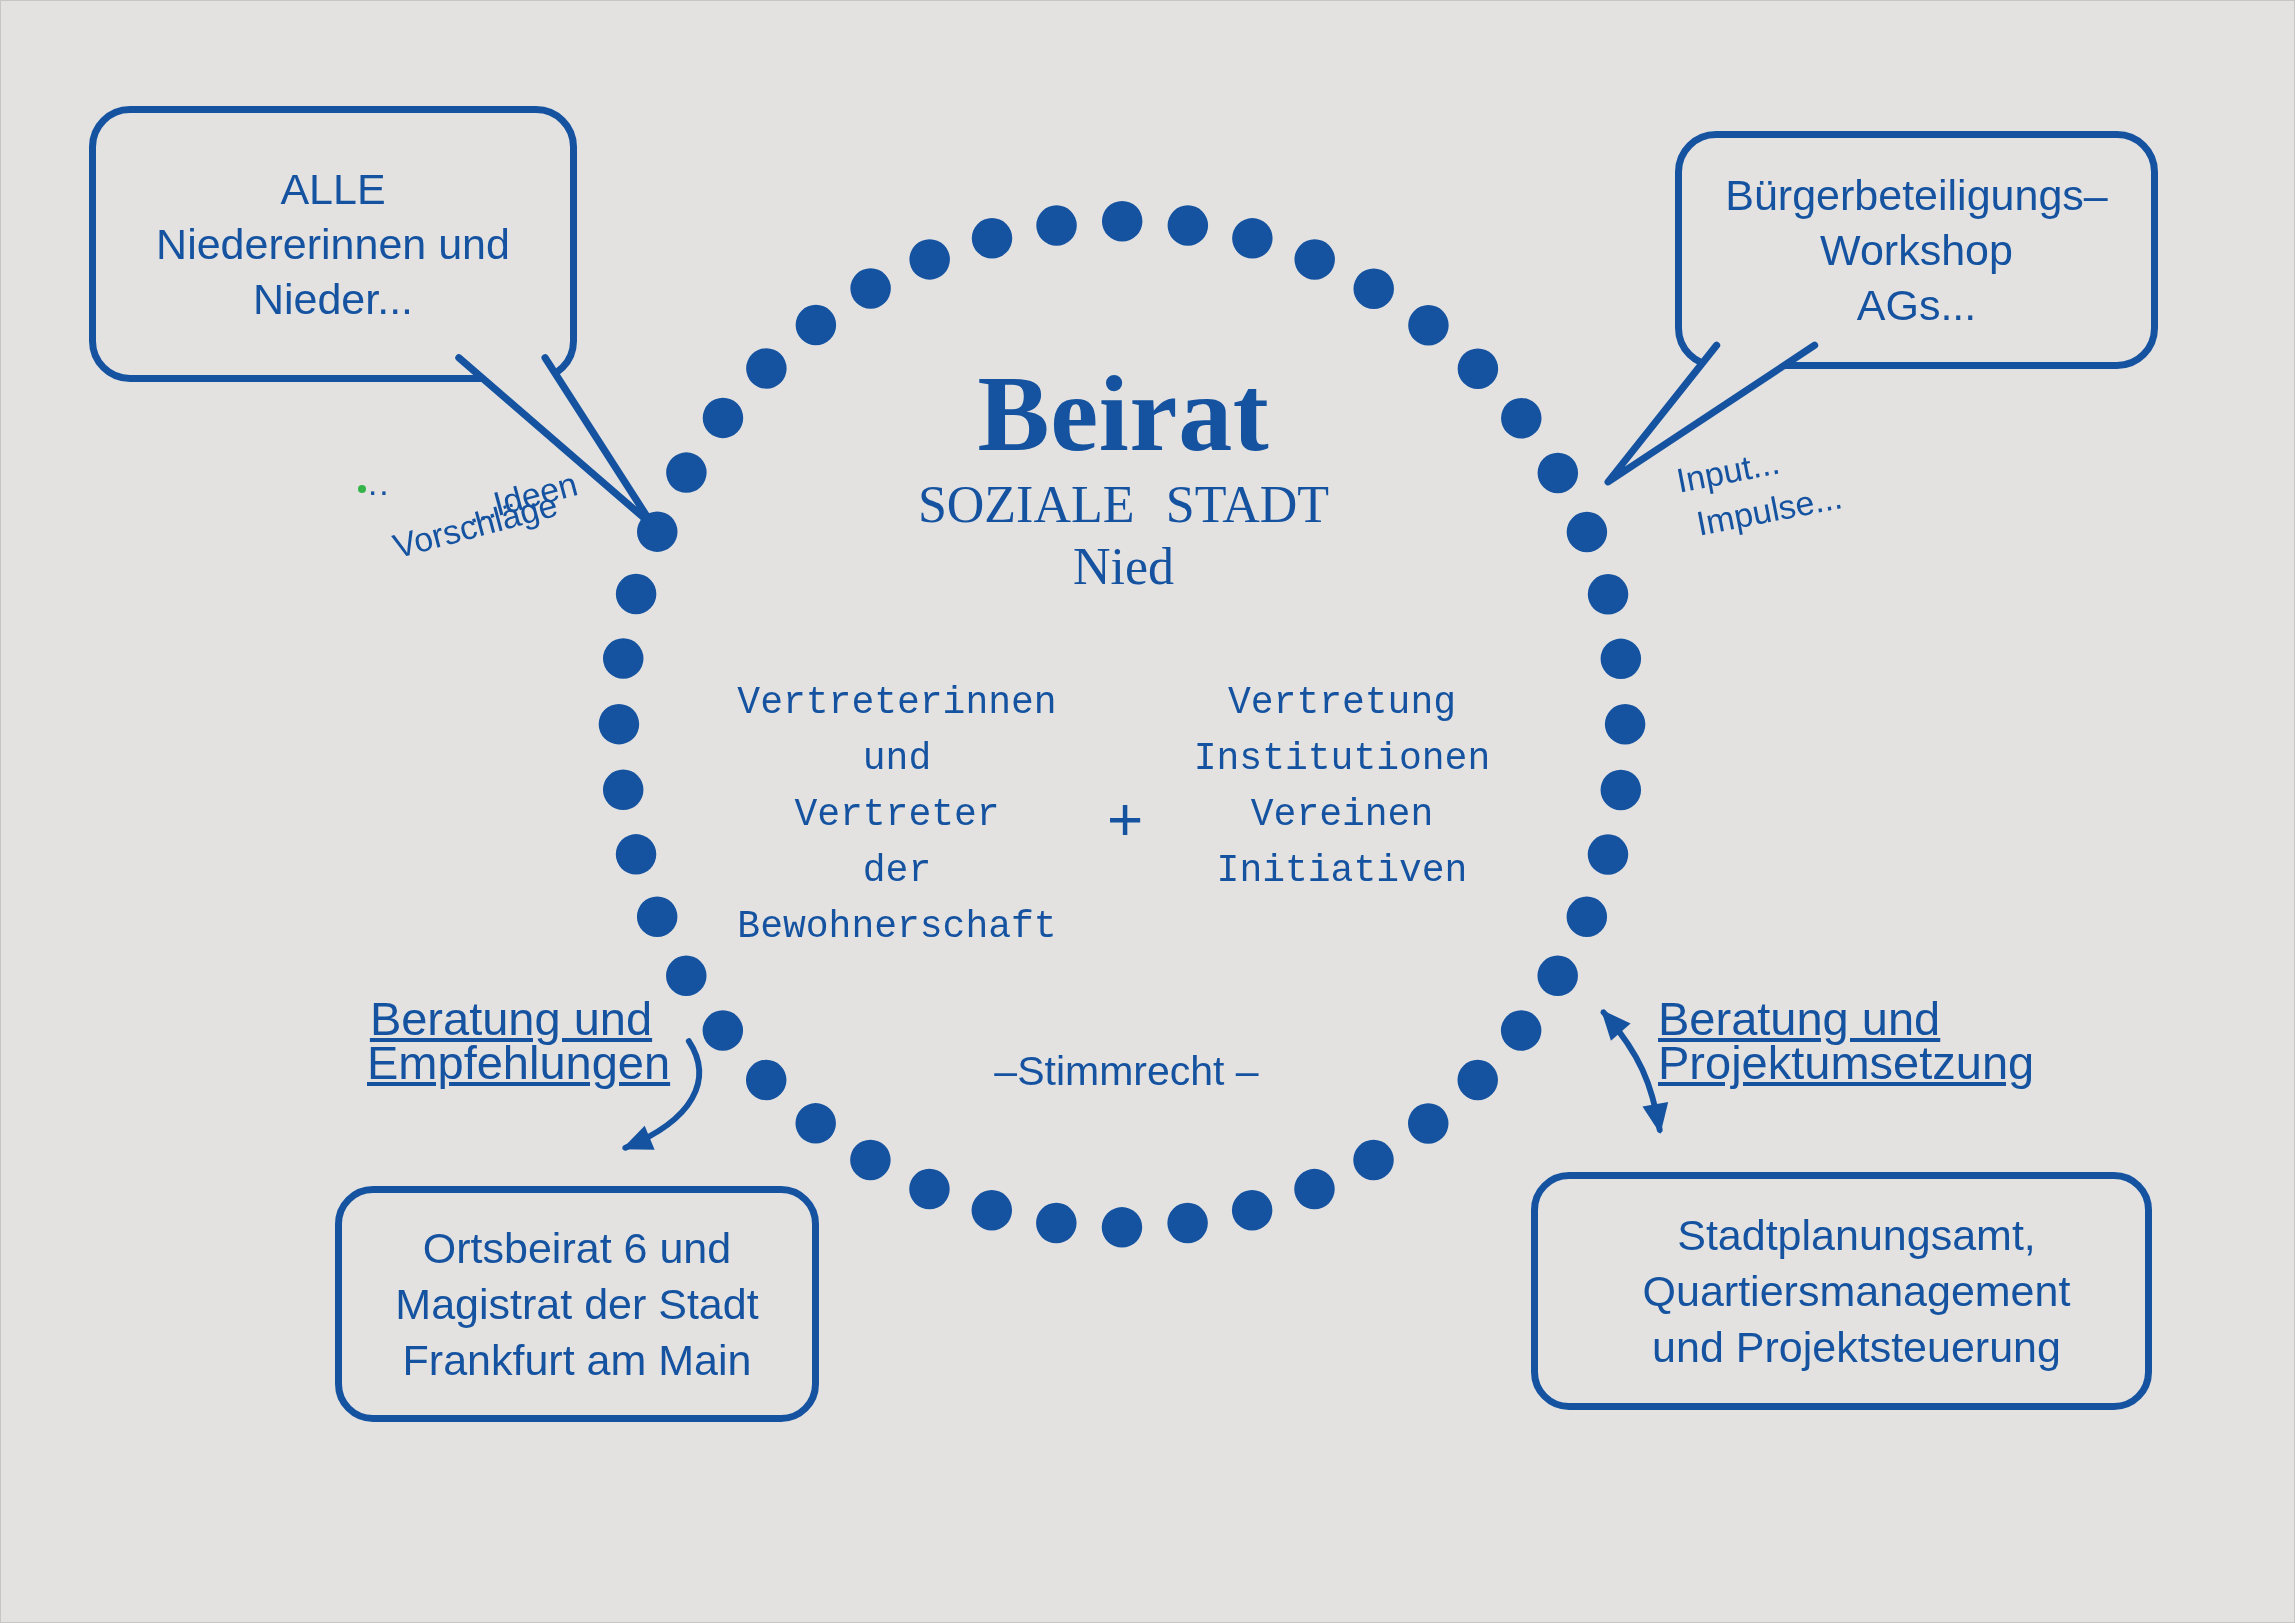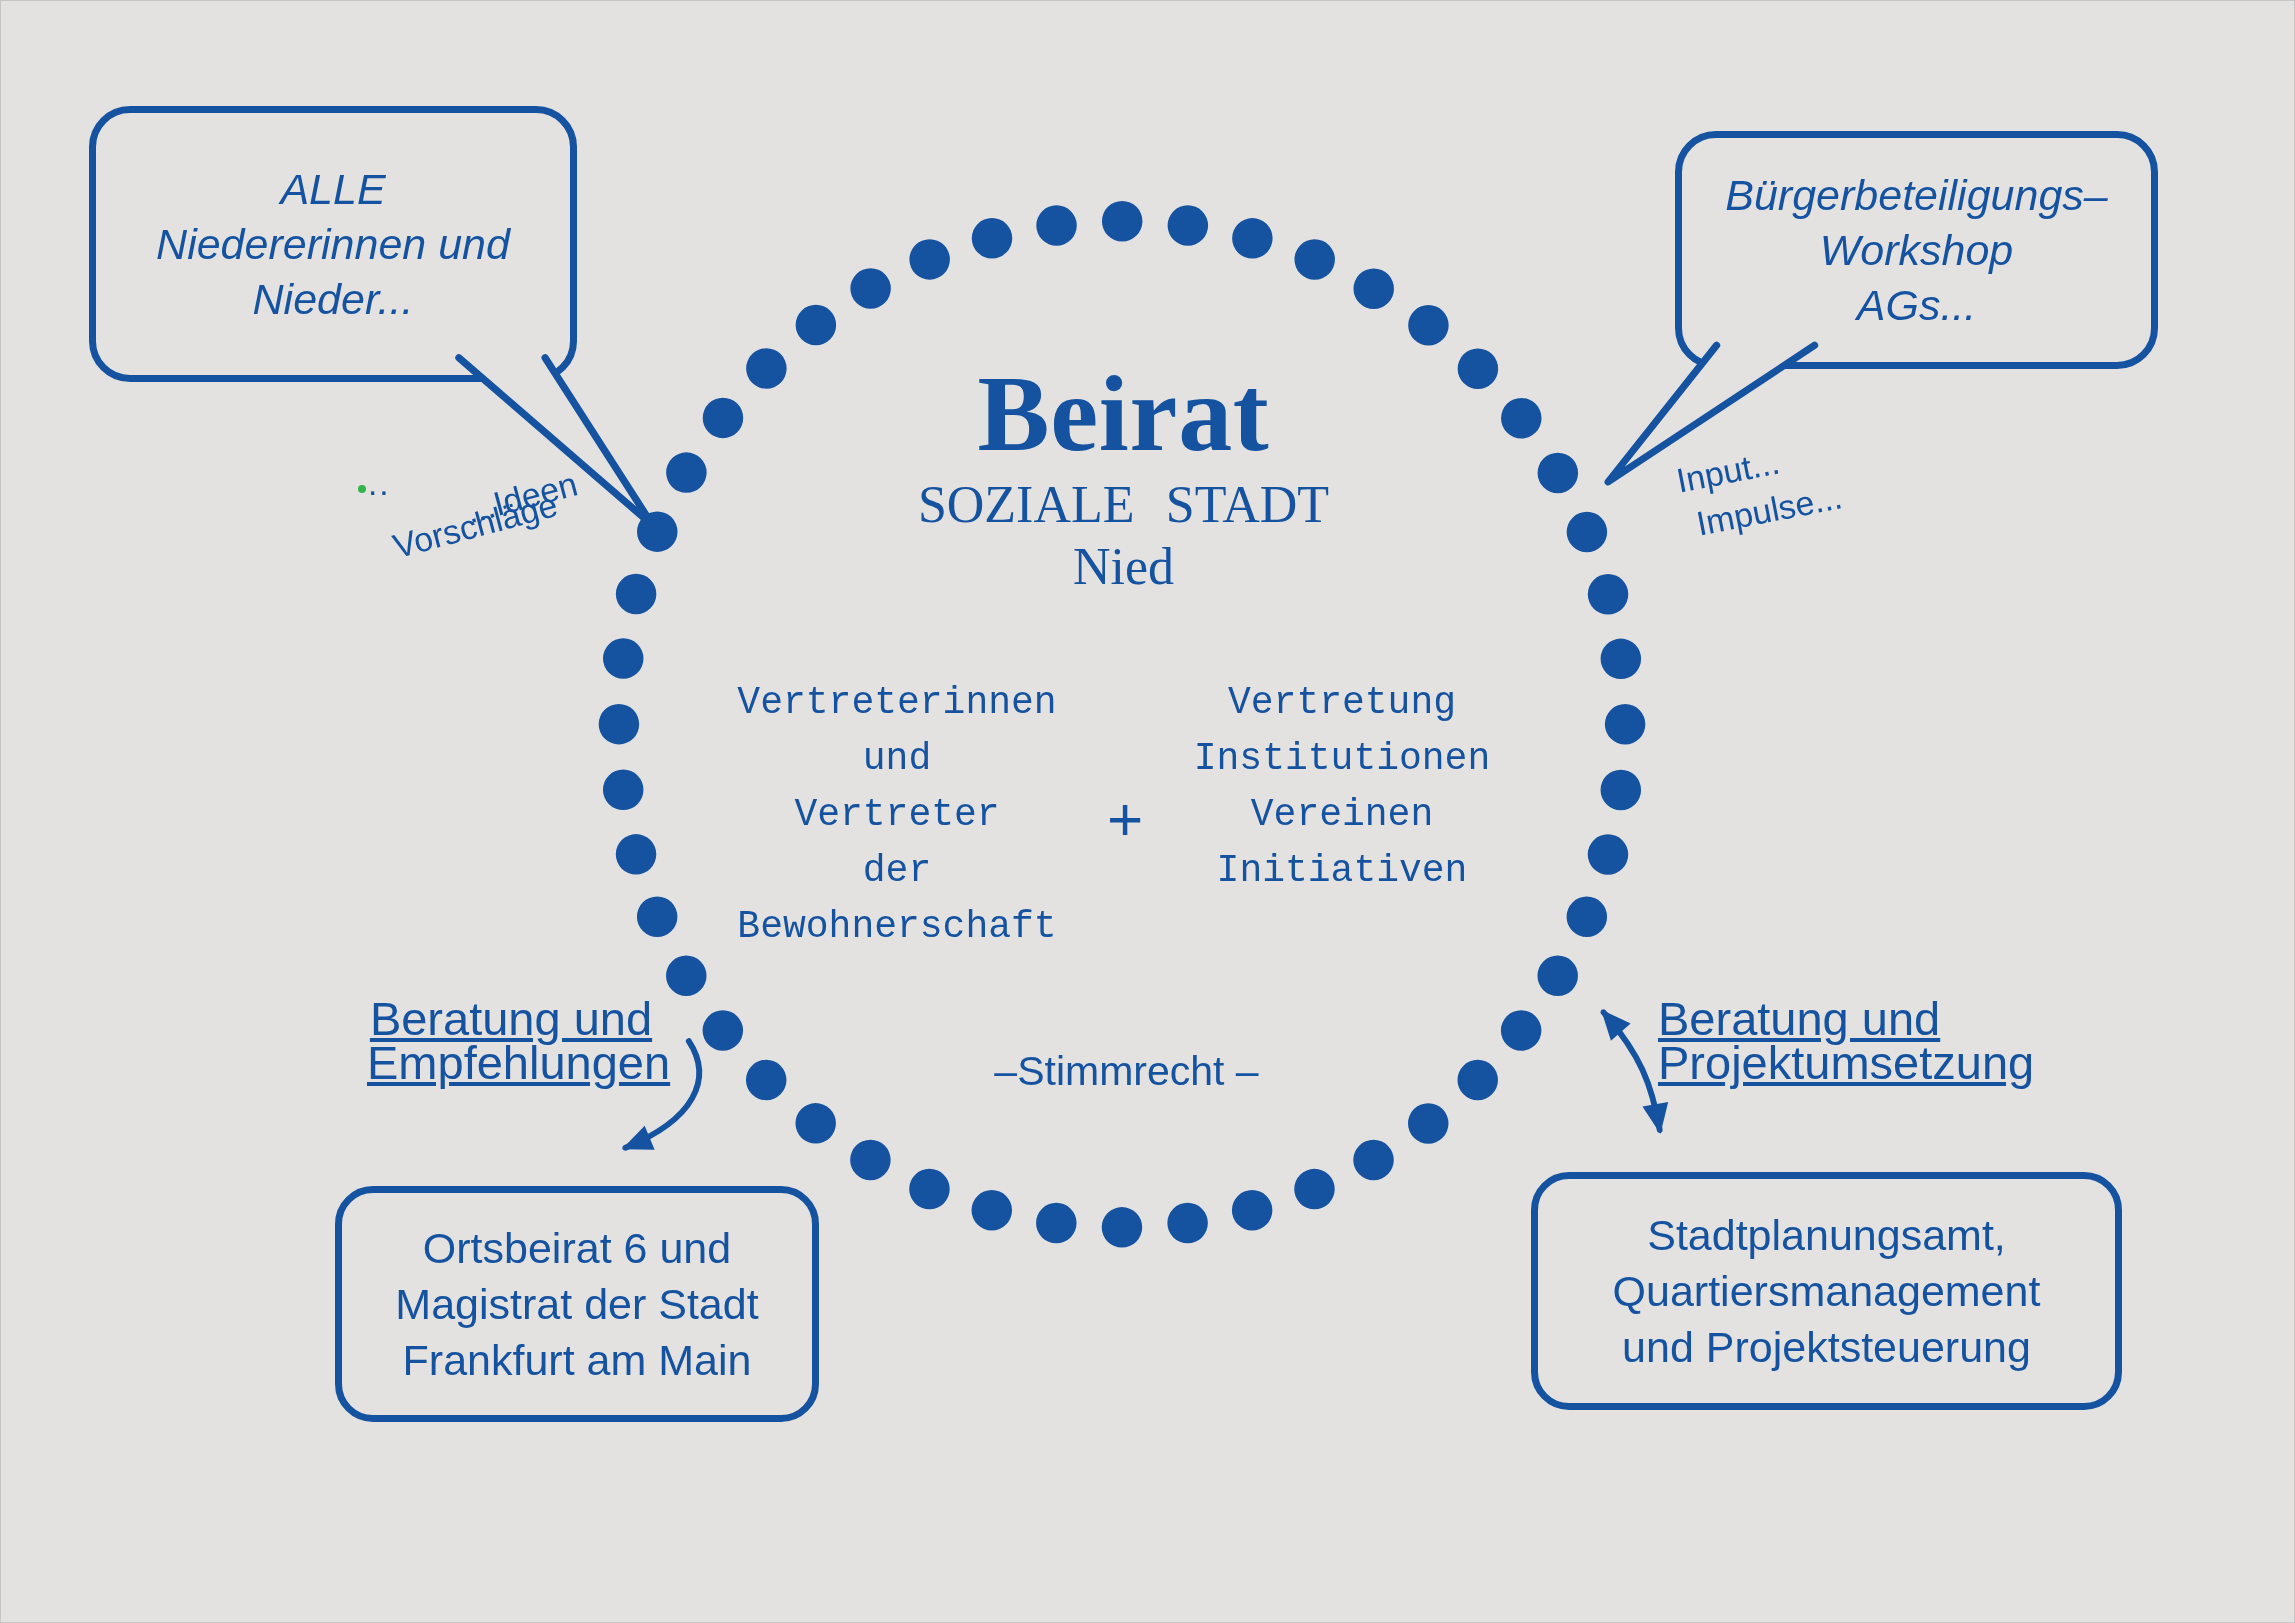--- a/index.html
+++ b/index.html
@@ -24,21 +24,21 @@
   .arrow{fill:none;stroke:var(--accent);stroke-width:9;stroke-linecap:round;}
   .arrowhead{fill:var(--accent);}
   .abs{position:absolute;}
   .bubble{
     position:absolute;
     border:7.2px solid var(--accent);
     border-radius:41px;
     background:var(--bg);
     display:flex;flex-direction:column;align-items:center;justify-content:center;
     text-align:left;
-    font-size:43px;line-height:55px;font-style:italic;
+    font-size:43px;line-height:55px;
   }
   .infobox{
     position:absolute;
     border:7.2px solid var(--accent);
     border-radius:38px;
     background:var(--bg);
     display:flex;flex-direction:column;align-items:center;justify-content:center;
     text-align:center;
     font-size:43px;line-height:56px;
   }
@@ -72,21 +72,21 @@
     <div>Workshop</div>
     <div>AGs...</div>
   </div>
 
   <div class="infobox" style="left:334px;top:1185px;width:470px;height:222px;">
     <div>Ortsbeirat 6 und</div>
     <div>Magistrat der Stadt</div>
     <div>Frankfurt am Main</div>
   </div>
 
-  <div class="infobox" style="left:1530px;top:1171px;width:577px;height:224px;">
+  <div class="infobox" style="left:1530px;top:1171px;width:577px;height:224px;padding-left:30px;">
     <div>Stadtplanungsamt,</div>
     <div>Quartiersmanagement</div>
     <div>und Projektsteuerung</div>
   </div>
 
   <div class="center-block" style="left:730px;top:357px;width:785px;">
     <div class="beirat">Beirat</div>
     <div class="soziale">SOZIALE STADT</div>
     <div class="nied">Nied</div>
   </div>

